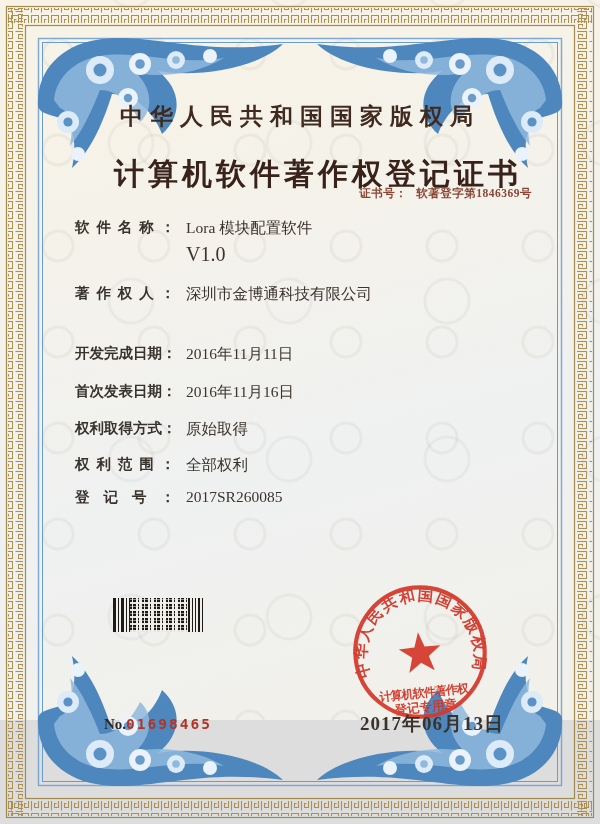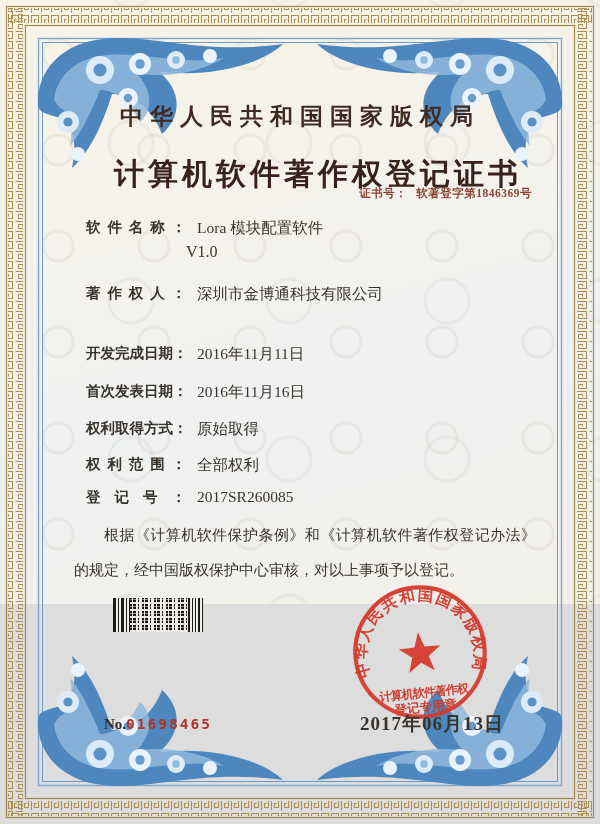--- a/index.html
+++ b/index.html
@@ -2,21 +2,21 @@
 <html><head>
 <meta charset="utf-8">
 <style>
   html,body{margin:0;padding:0;}
   body{
     width:600px;height:824px;overflow:hidden;
     font-family:"Liberation Serif","DejaVu Serif",serif;
     background:#ddd;
   }
   .page{
-    position:relative;width:600px;height:604px;
+    position:relative;width:600px;height:720px;
     background:linear-gradient(165deg,#f8f3e6 0%,#f5f2ea 30%,#eff1f1 62%,#f2f0e9 100%);
   }
   
   .page::before{
     content:"";position:absolute;inset:0;pointer-events:none;
     background-image:
       radial-gradient(circle, transparent 13px, rgba(168,158,138,0.12) 14px, rgba(168,158,138,0.12) 16px, transparent 17px),
       radial-gradient(circle, transparent 20px, rgba(150,156,162,0.10) 21px, rgba(150,156,162,0.10) 23px, transparent 24px);
     background-size:96px 96px,158px 158px;
     background-position:10px 6px,52px 64px;
@@ -34,24 +34,24 @@
   }
   .cert-no{
     position:absolute;top:186px;right:68px;
     font-size:11.5px;color:#8a4634;font-weight:bold;letter-spacing:.5px;margin-left:12px;
   }
   .cert-no .cn-label{margin-right:9px;}
 
   .row{position:absolute;left:75px;display:flex;align-items:flex-start;}
   .lbl{
     display:inline-block;width:100px;font-weight:bold;font-size:14.5px;color:#38332c;
-    text-align:justify;text-align-last:justify;white-space:nowrap;margin-left:11px;
+    text-align:justify;text-align-last:justify;white-space:nowrap;
   }
   .val{margin-left:11px;font-size:15.5px;color:#3b342c;white-space:nowrap;}
-  .val2{position:absolute;left:186px;top:243px;font-size:16px;color:#3b342c;}
+  .val2{position:absolute;left:186px;top:243px;font-size:20px;color:#3b342c;}
 
   .statement{
     position:absolute;left:74px;top:518px;width:462px;margin:0;
     font-size:15px;line-height:35px;color:#3b342c;
     text-align:justify;text-indent:2em;
   }
 
   .barcode{
     position:absolute;left:113px;top:598px;width:90px;height:34px;display:flex;
     background:#f2efe8;
@@ -162,21 +162,20 @@
     <div class="row" style="top:419px">
       <span class="lbl">权利取得方式：</span>
       <span class="val">原始取得</span>
     </div>
 
     <div class="row" style="top:488px">
       <span class="lbl">登记号：</span>
       <span class="val">2017SR260085</span>
     </div>
 
-    <p class="statement">根据《计算机软件保护条例》和《计算机软件著作权登记办法》的规定，经中国版权保护中心审核，对以上事项予以登记。</p>
 
     <div class="barcode">
       <div class="bc-left"></div>
       <div class="bc-mid"></div>
       <div class="bc-right"></div>
     </div>
 
     <svg class="seal" viewBox="0 0 140 140">
       <circle cx="70" cy="70" r="62" fill="none" stroke="#d5392b" stroke-width="4"></circle>
       <path id="sealArc" d="M 21,90 A 52,52 0 1 1 119,90" fill="none"></path>

